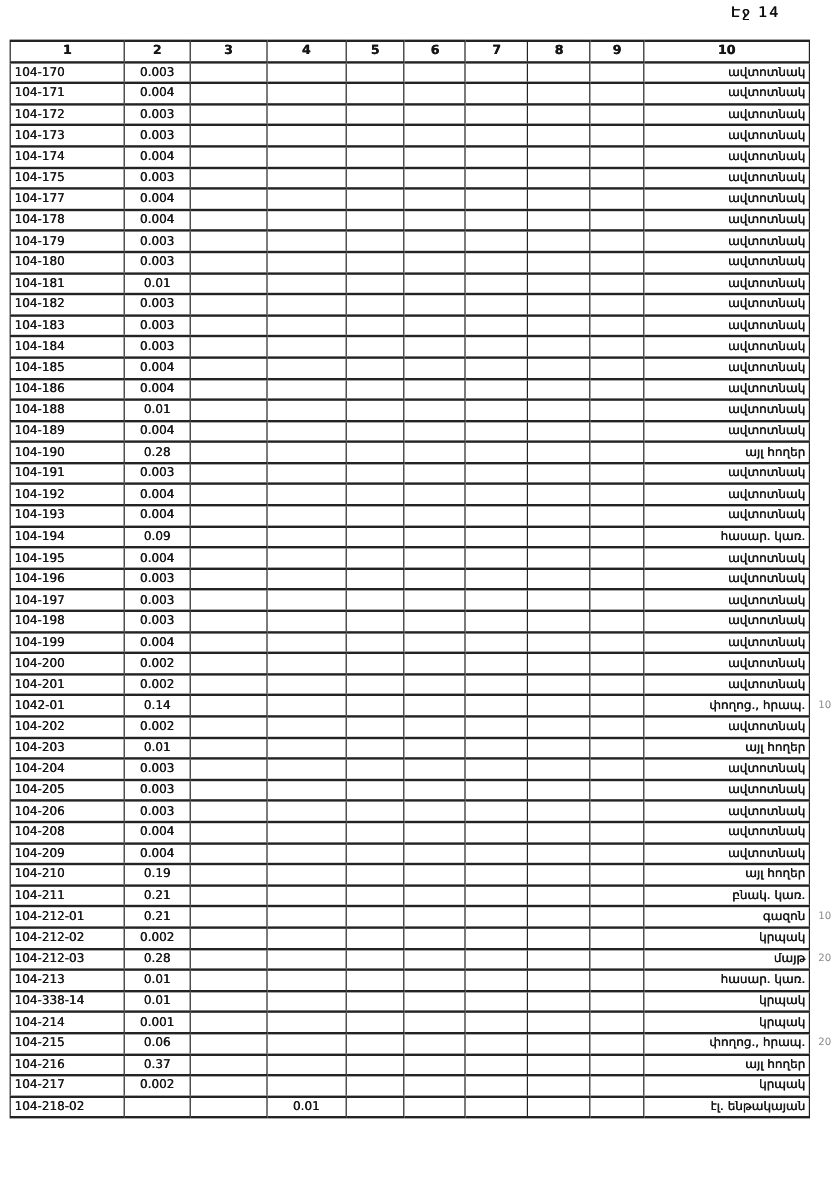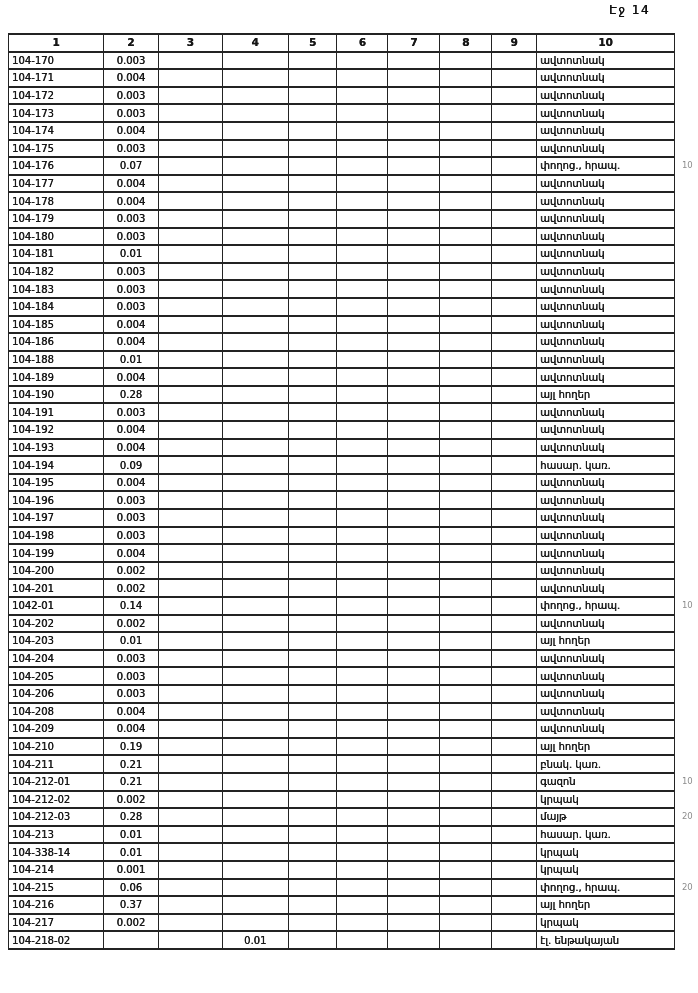--- a/index.html
+++ b/index.html
@@ -48,21 +48,21 @@
   }
   table.doc-table th {
     font-size: 10.5px;
     font-weight: bold;
     text-align: center;
     border-top-width: 2px;
   }
   td.c1 { text-align: left; padding-left: 5px; border-left-width: 2px; margin-left: 18px; }
   th.c1 { border-left-width: 2px; }
   td.c2, td.c3, td.c4, td.c5, td.c6, td.c7, td.c8, td.c9 { text-align: center; }
-  td.c10 { text-align: left; padding-left: 5px; border-right-width: 2px; }
+  td.c10 { text-align: right; padding-left: 5px; border-right-width: 2px; }
   th.c10 { border-right-width: 2px; }
   
   table.doc-table th.note,
   table.doc-table td.note {
     border: none;
     background: transparent;
     color: #8d8d8d;
     font-size: 8.5px;
     text-align: left;
     padding-left: 7px;
@@ -176,33 +176,20 @@
         <td class="c4"></td>
         <td class="c5"></td>
         <td class="c6"></td>
         <td class="c7"></td>
         <td class="c8"></td>
         <td class="c9"></td>
         <td class="c10">ավտոտնակ</td>
         <td class="note"></td>
       </tr>
       <tr>
-        <td class="c1">104-176</td>
-        <td class="c2">0.07</td>
-        <td class="c3"></td>
-        <td class="c4"></td>
-        <td class="c5"></td>
-        <td class="c6"></td>
-        <td class="c7"></td>
-        <td class="c8"></td>
-        <td class="c9"></td>
-        <td class="c10">փողոց., հրապ.</td>
-        <td class="note">10</td>
-      </tr>
-      <tr>
         <td class="c1">104-177</td>
         <td class="c2">0.004</td>
         <td class="c3"></td>
         <td class="c4"></td>
         <td class="c5"></td>
         <td class="c6"></td>
         <td class="c7"></td>
         <td class="c8"></td>
         <td class="c9"></td>
         <td class="c10">ավտոտնակ</td>

